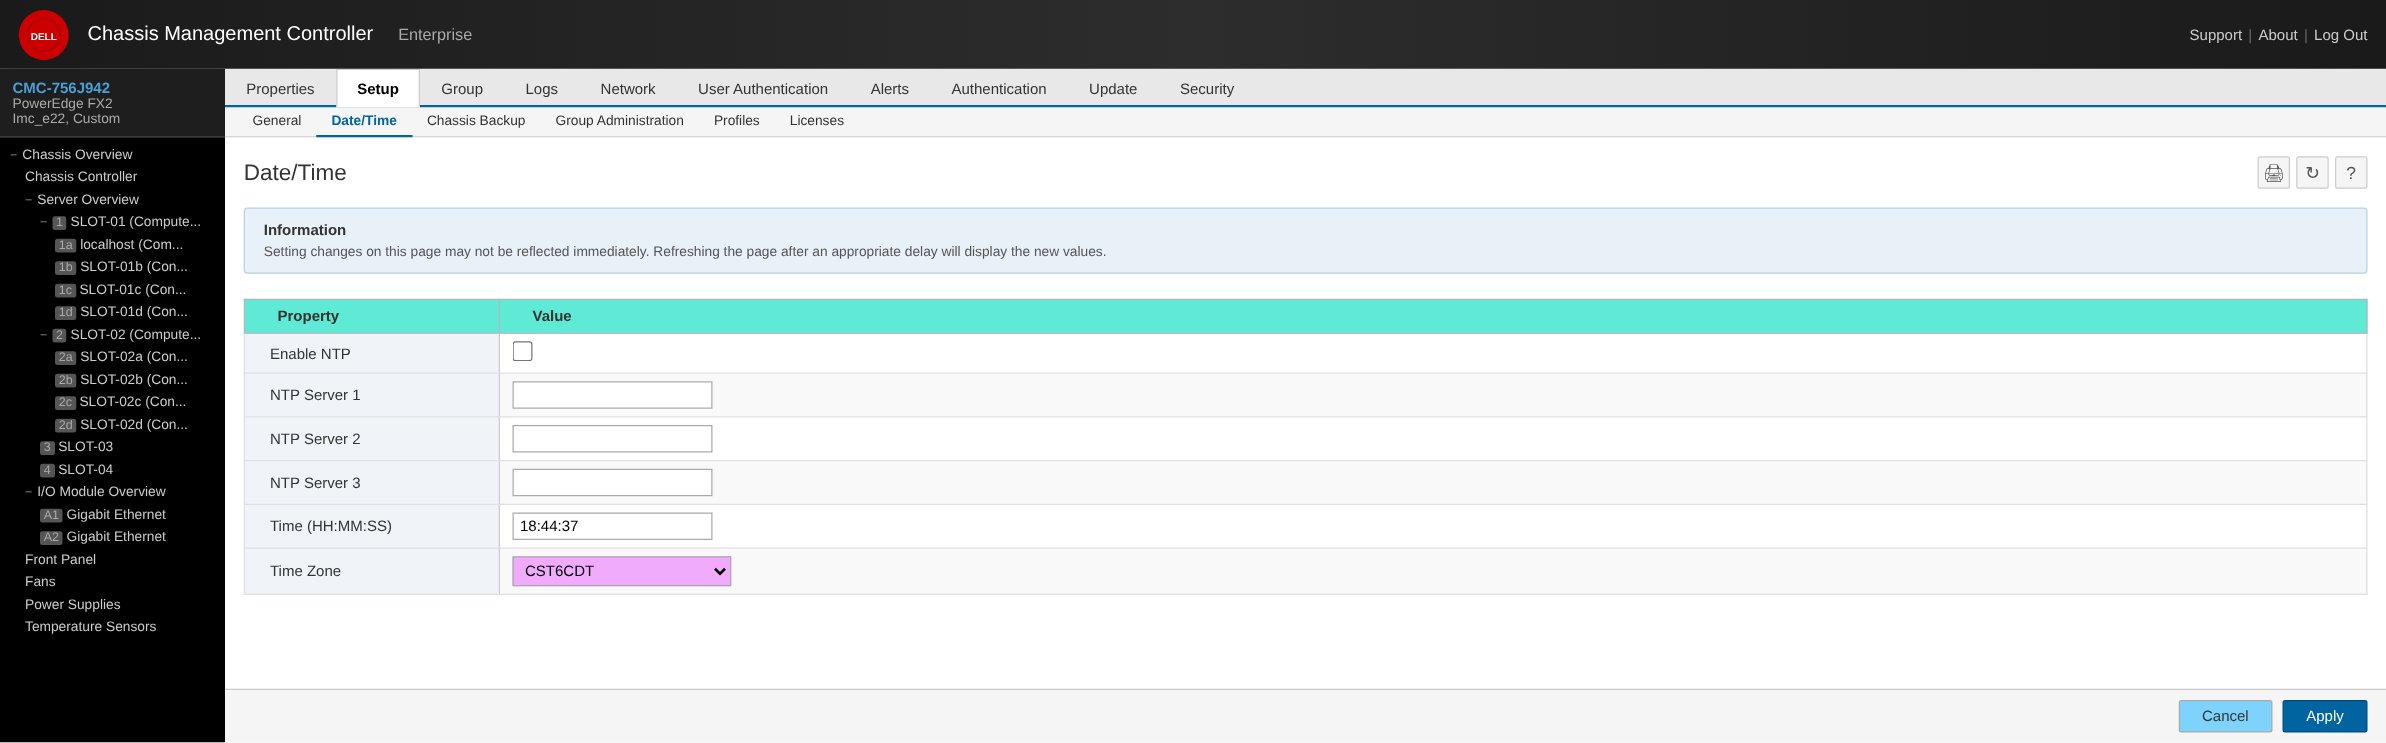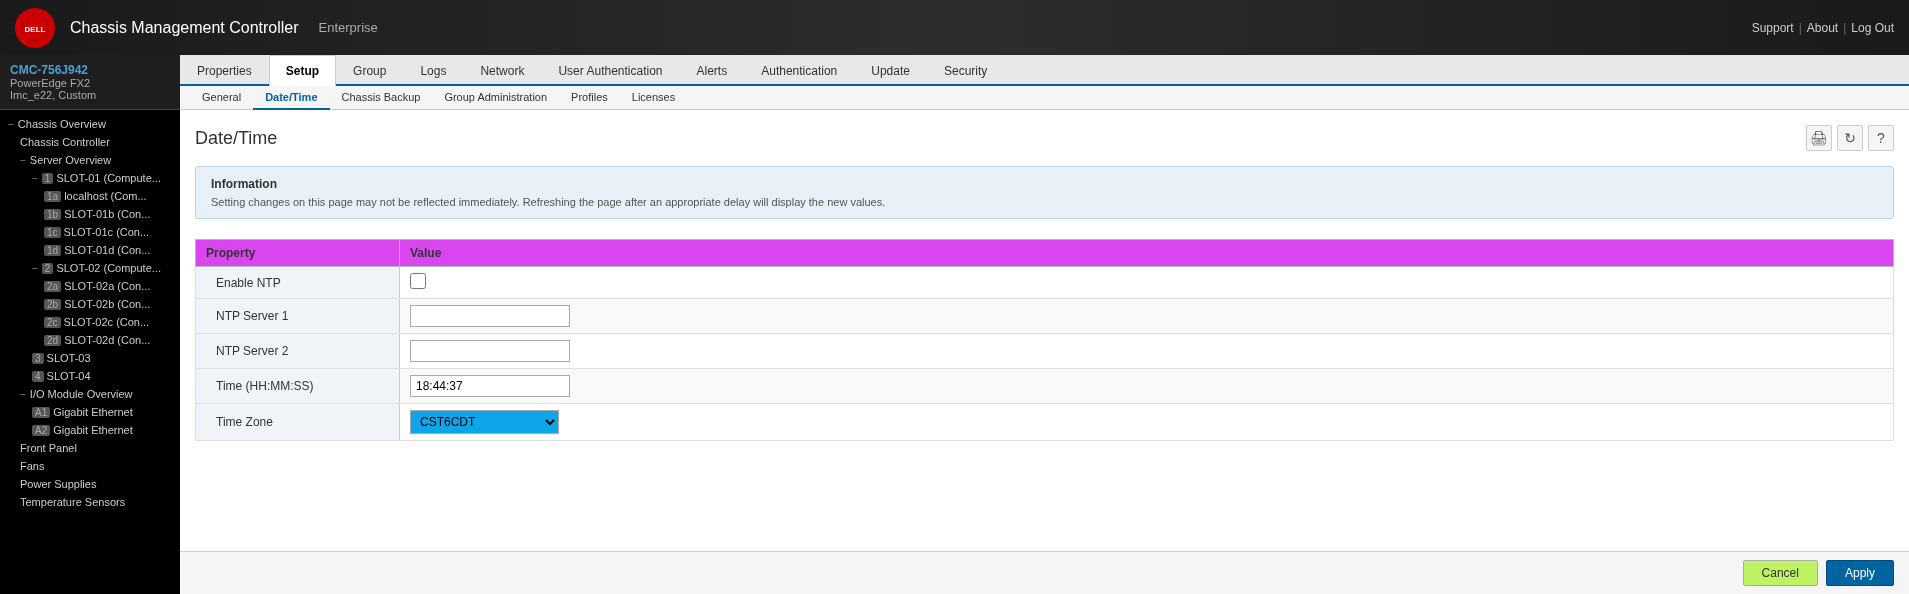--- a/index.html
+++ b/index.html
@@ -209,22 +209,22 @@
       color: #555;
     }
 
     
     .form-table {
       width: 100%;
       border-collapse: collapse;
       margin-bottom: 20px;
     }
     .form-table thead th {
-      background: #d946ef;
-      padding: 6px 10px;
+      background: #5eead4;
+      padding: 6px 26px;
       text-align: left;
       font-size: 12px;
       color: #333;
       border: 1px solid #b0b8c0;
     }
     .form-table tbody tr {
       border-bottom: 1px solid #e0e0e0;
     }
     .form-table tbody tr:nth-child(even) { background: #f9f9f9; }
     .form-table tbody tr:nth-child(odd) { background: white; }
@@ -247,45 +247,45 @@
       border: 1px solid #aaaaaa;
       font-size: 12px;
       background: white;
     }
     .form-checkbox {
       width: 16px;
       height: 16px;
       cursor: pointer;
     }
     .form-select {
-      width: 149px;
+      width: 175px;
       padding: 3px 5px;
       border: 1px solid #aaaaaa;
       font-size: 12px;
-      background: #0ea5e9;
+      background: #f0abfc;
     }
 
     
     .footer-bar {
       background: #f5f5f5;
       border-top: 1px solid #cccccc;
       padding: 8px 15px;
       display: flex;
       justify-content: flex-end;
       gap: 8px;
       flex-shrink: 0;
     }
     .btn {
       padding: 5px 18px;
       font-size: 12px;
       cursor: pointer;
       border-radius: 2px;
     }
     .btn-cancel {
-      background: #bef264;
+      background: #7dd3fc;
       border: 1px solid #aaaaaa;
       color: #333;
     }
     .btn-apply {
       background: #0064a0;
       border: 1px solid #004a80;
       color: white;
     }
 
     
@@ -471,20 +471,26 @@
               <input type="text" class="form-input" value="" style="">
             </td>
           </tr>
           <tr>
             <td>NTP Server 2</td>
             <td>
               <input type="text" class="form-input" value="" style="">
             </td>
           </tr>
           <tr>
+            <td>NTP Server 3</td>
+            <td>
+              <input type="text" class="form-input" value="" style="">
+            </td>
+          </tr>
+          <tr>
             <td>Time (HH:MM:SS)</td>
             <td>
               <input type="text" class="form-input" value="18:44:37" style="">
             </td>
           </tr>
           <tr>
             <td>Time Zone</td>
             <td>
               <select class="form-select">
                 <option value="CST6CDT" selected="">CST6CDT</option>

